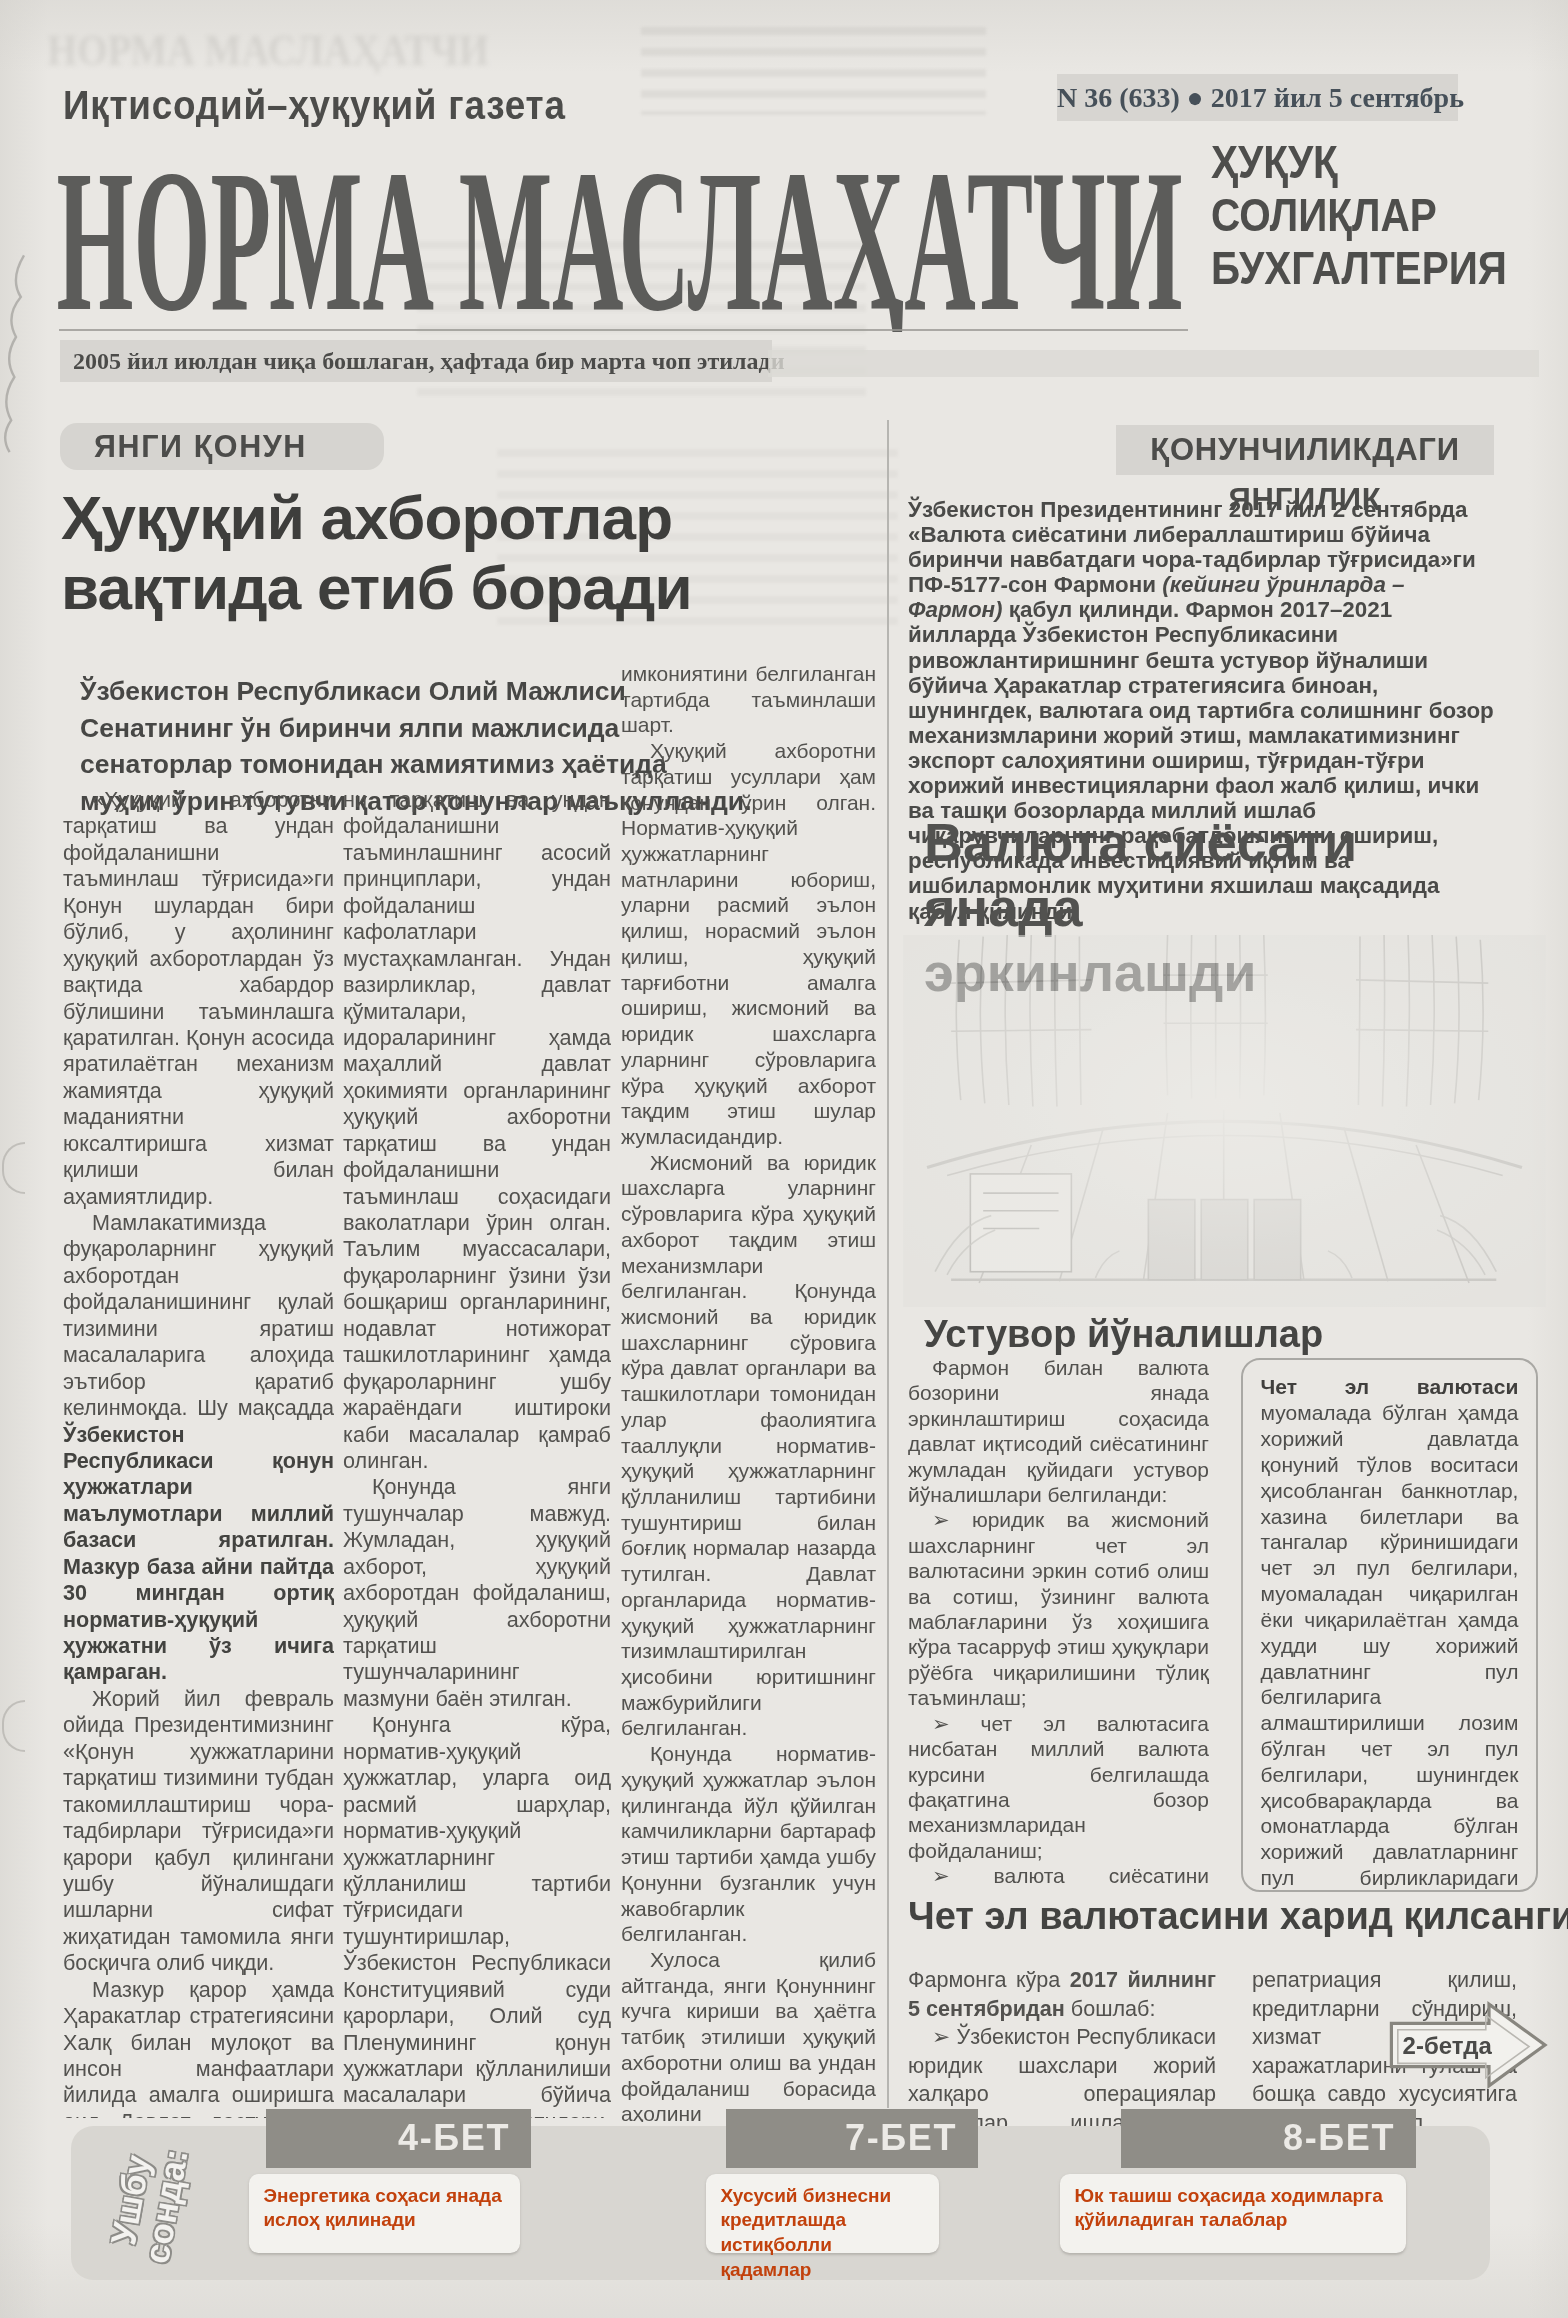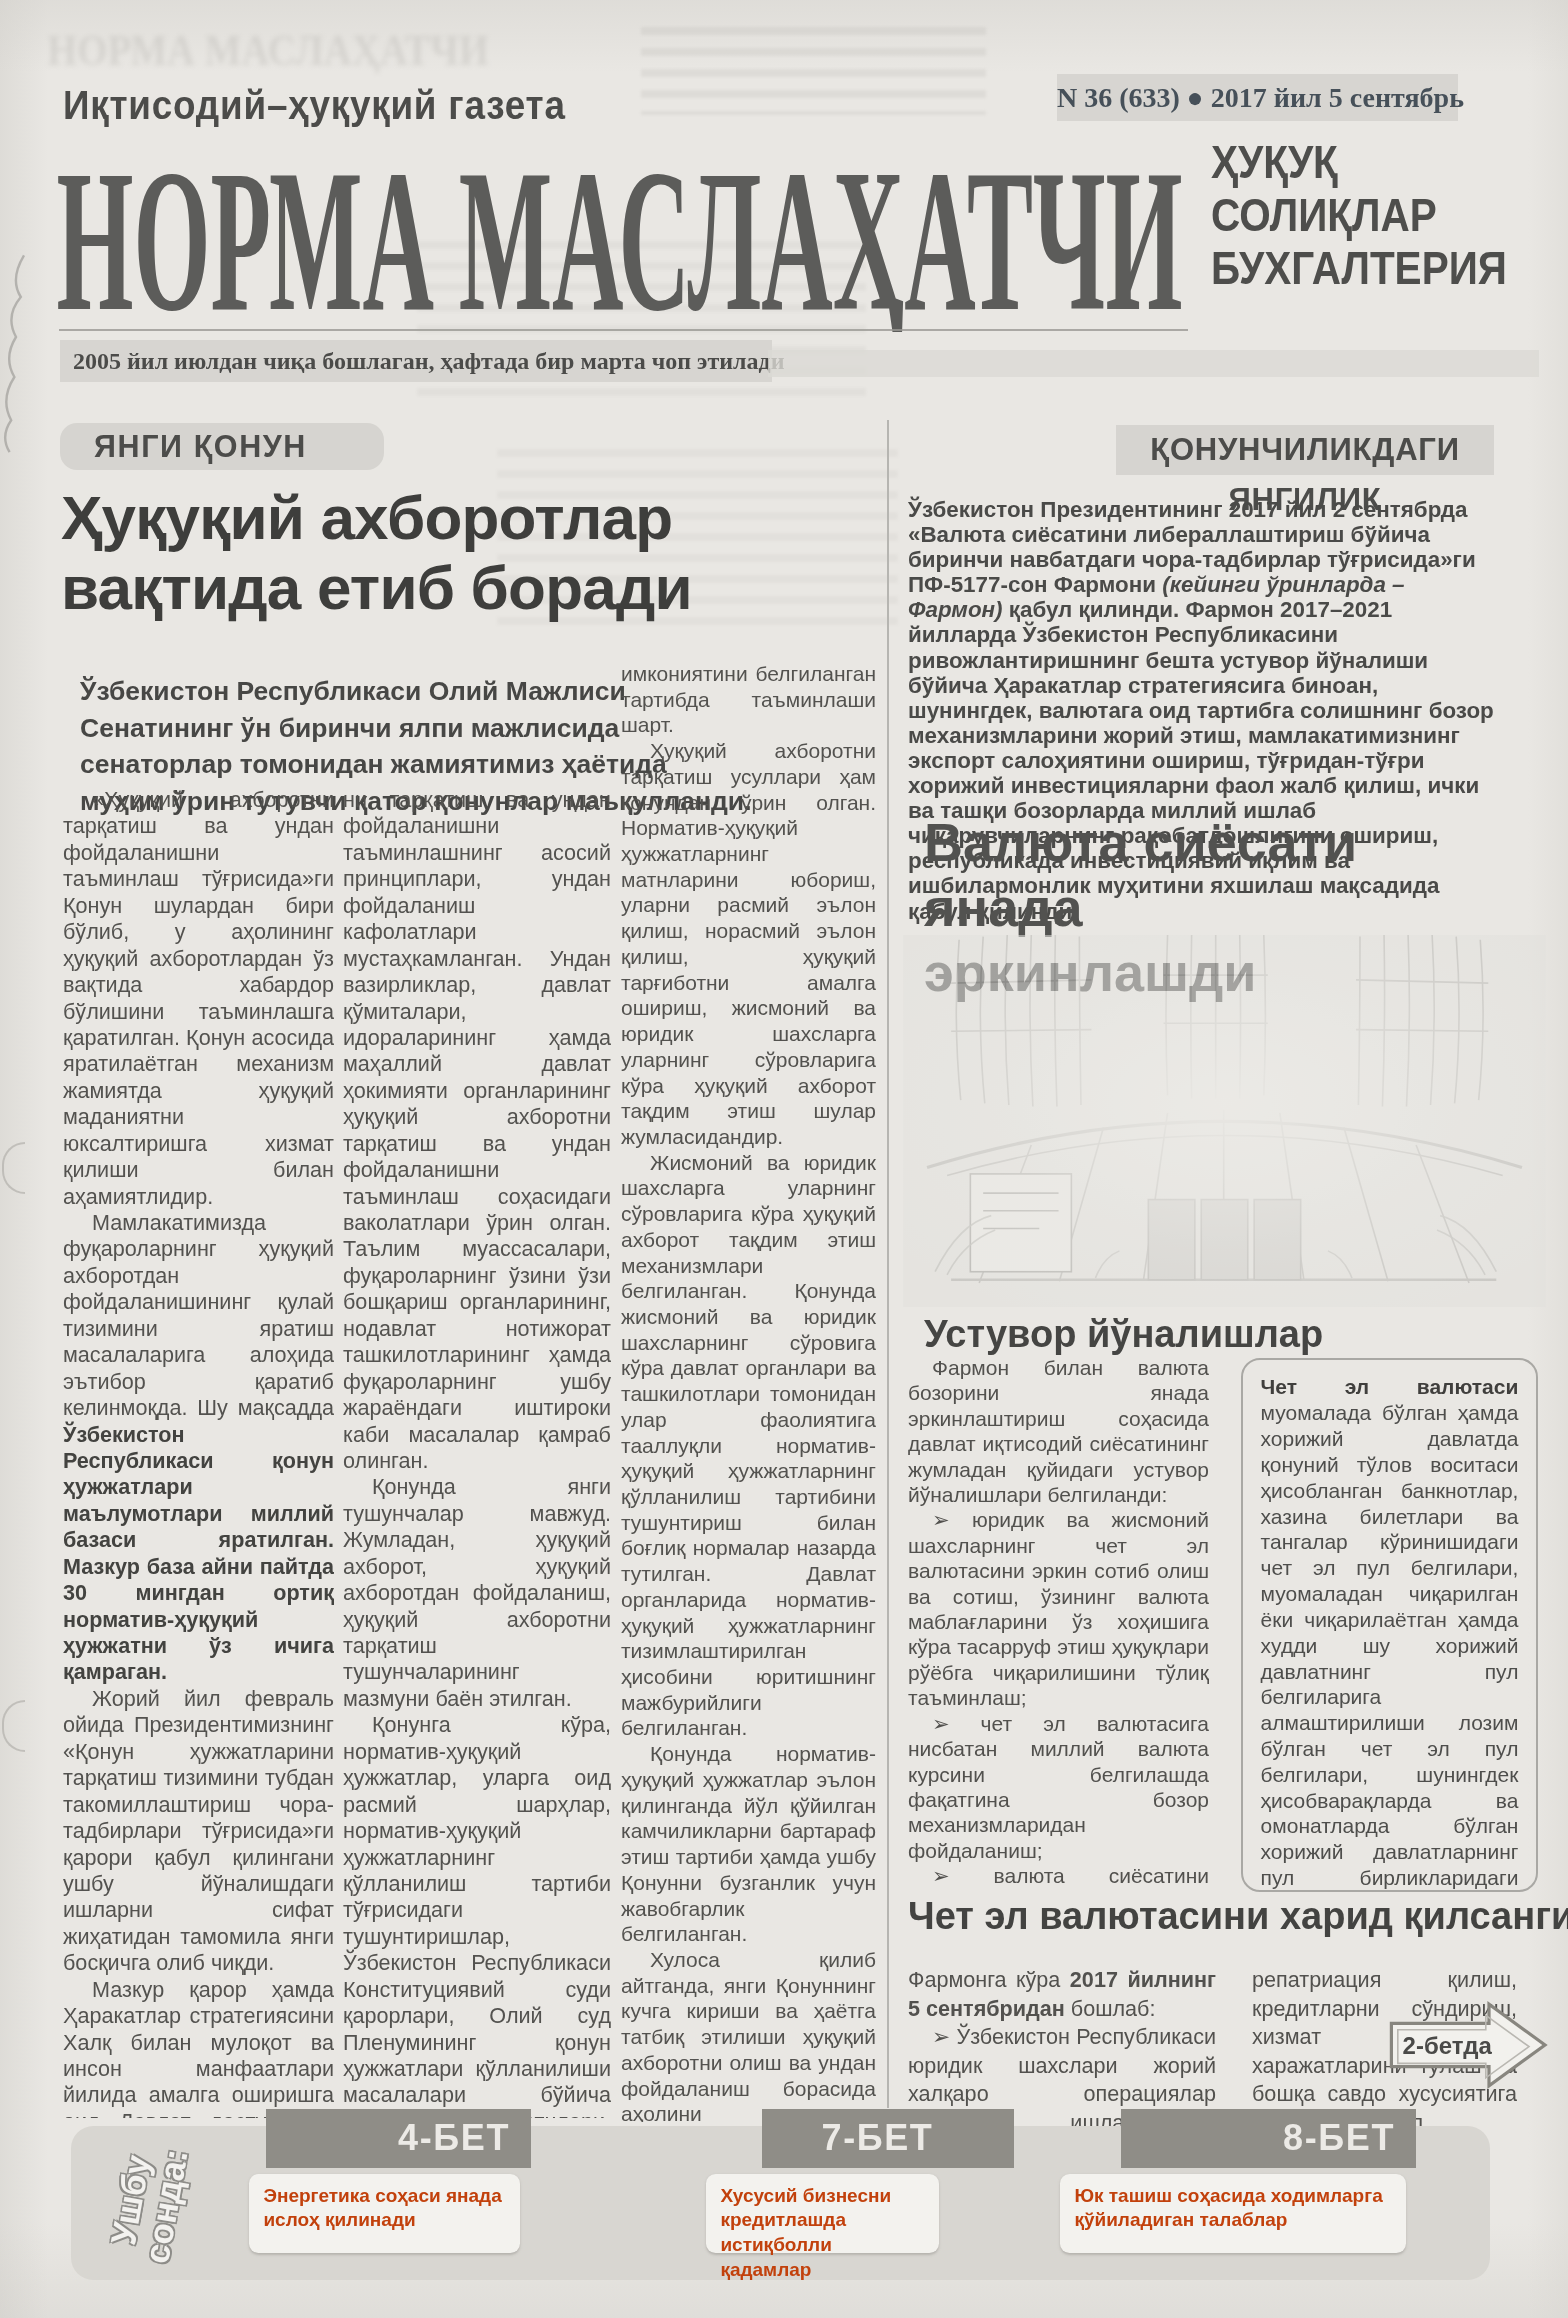--- a/index.html
+++ b/index.html
@@ -88,21 +88,21 @@
   .next-arrow text{font-family:"Liberation Sans",sans-serif;font-weight:bold;font-size:30px;fill:#4a4a48;}
   
   .footer-band{left:71px;top:2126px;width:1419px;height:154px;background:#d8d6d1;border-radius:22.4px;}
   .footer-label{left:64px;top:2126px;width:168px;height:154px;}
   .footer-label .rot{position:absolute;left:50%;top:50%;transform:translate(-50%,-50%) rotate(-80deg);
     font-weight:bold;font-size:35px;line-height:1.02;color:#f3f2ef;text-align:center;white-space:nowrap;
     text-shadow:-1.6px -1.6px 0 #8d8c88, 1.6px -1.6px 0 #8d8c88, -1.6px 1.6px 0 #8d8c88, 1.6px 1.6px 0 #8d8c88;}
   .tab{background:#8f8d87;color:#eceae6;font-weight:bold;font-size:36px;line-height:58px;
     text-align:right;padding-right:21px;box-sizing:border-box;letter-spacing:1.6px;}
   .tab1{left:266px;top:2109px;width:265px;height:59px;}
-  .tab2{left:762px;top:2109px;width:252px;height:59px;text-align:center;}
+  .tab2{left:726px;top:2109px;width:252px;height:59px;}
   .tab3{left:1121px;top:2109px;width:295px;height:59px;}
   .card{background:#f3f2ee;border-radius:9.6px;font-weight:bold;font-size:19px;line-height:1.3;
     color:#c2410c;padding:9.6px 14.4px;box-sizing:border-box;box-shadow:0 1.6px 2.4px rgba(120,118,112,.35);}
   .card1{left:249px;top:2174px;width:271px;height:79px;}
   .card2{left:706px;top:2174px;width:233px;height:79px;}
   .card3{left:1060px;top:2174px;width:346px;height:79px;}
 </style>
 </head>
 <body>
 

